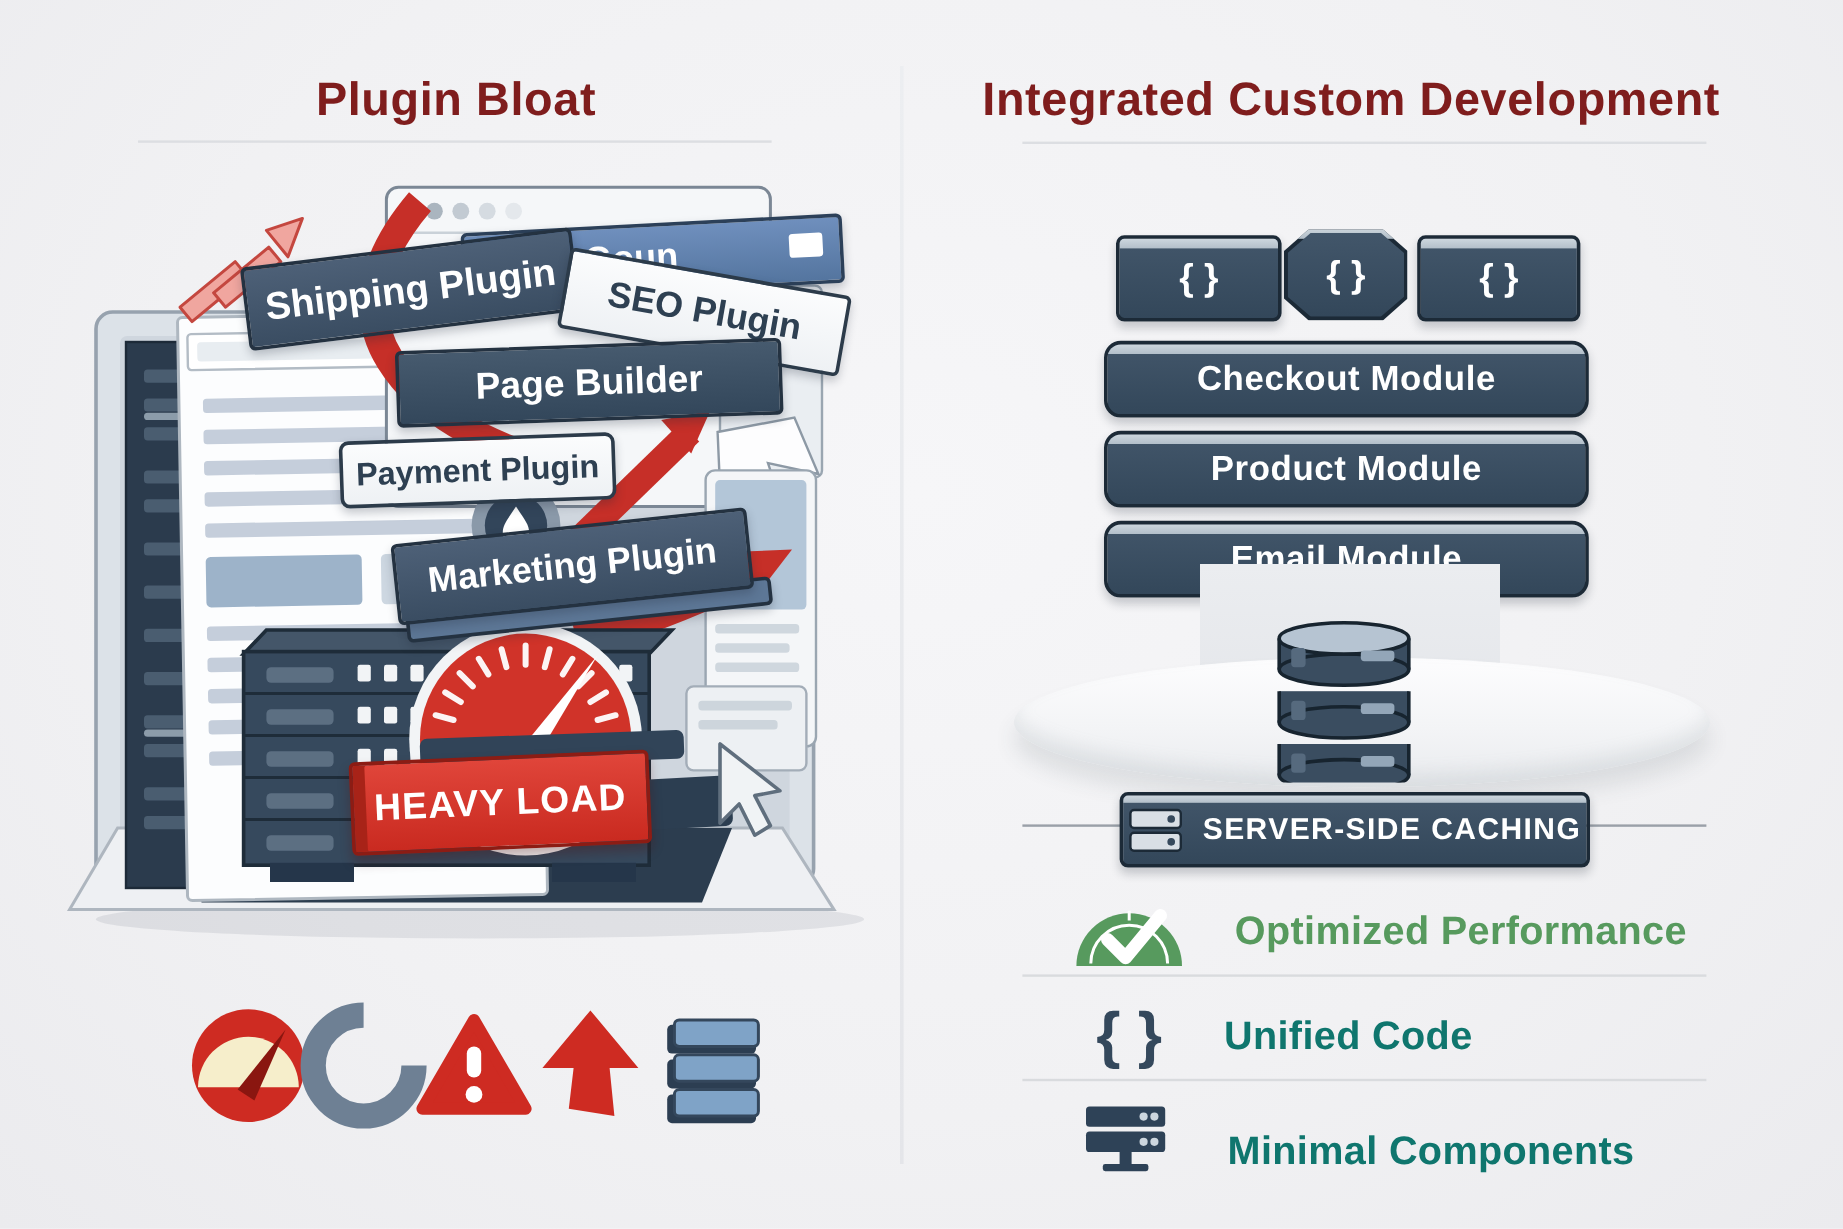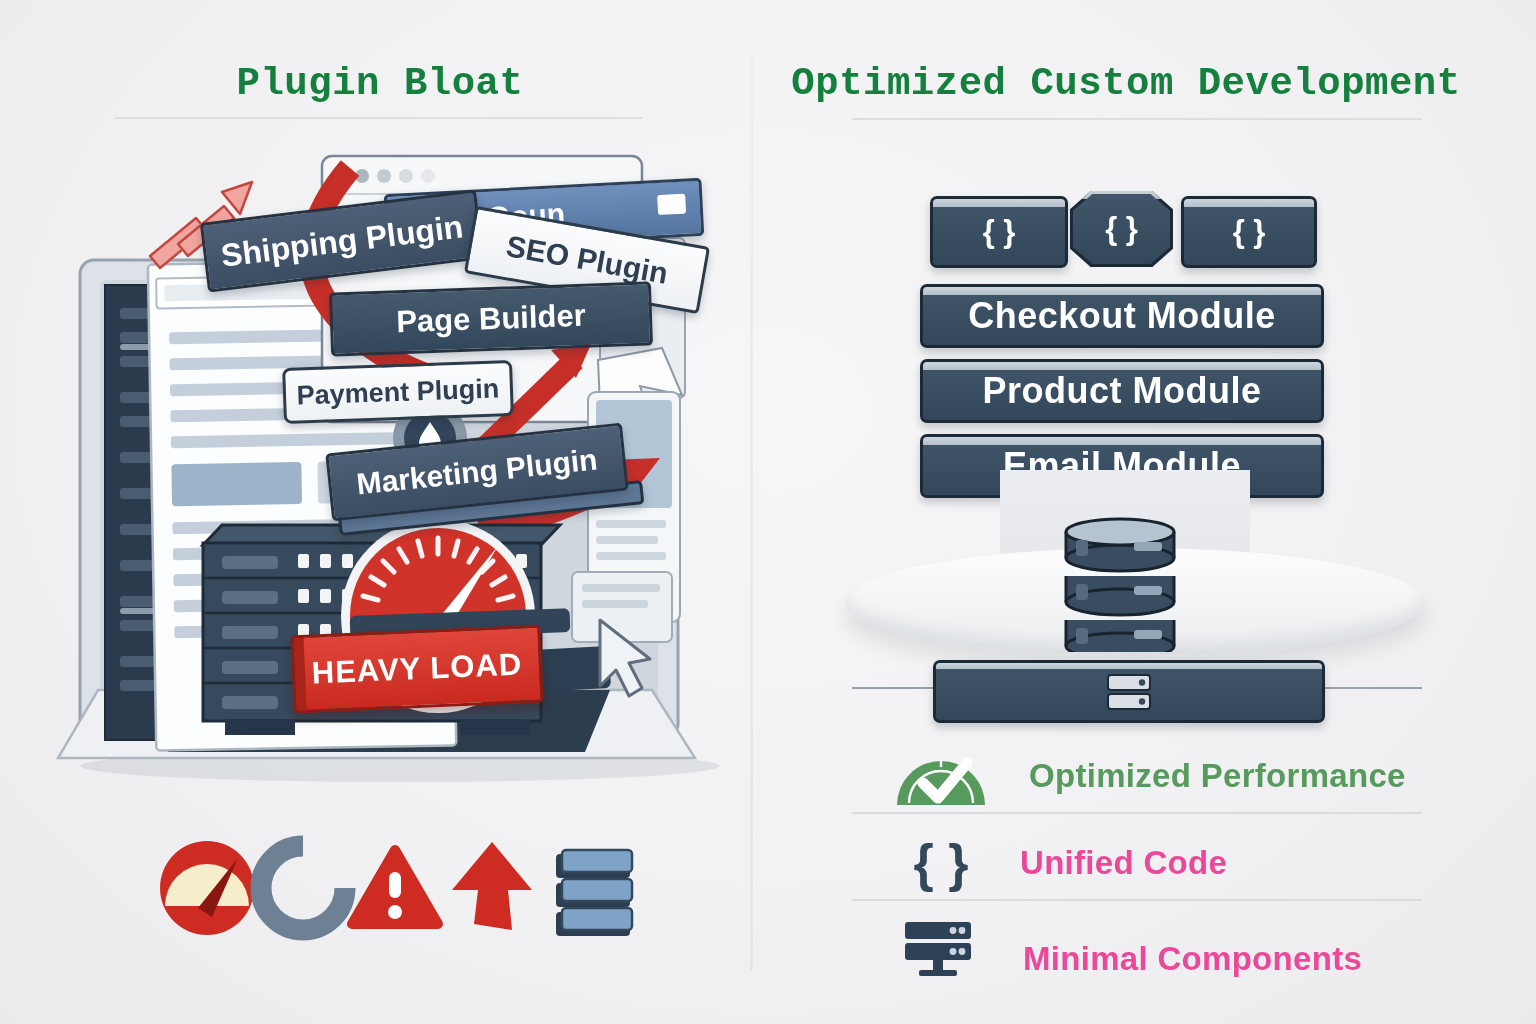--- a/index.html
+++ b/index.html
@@ -5,22 +5,22 @@
   html,body{margin:0;padding:0;}
   body{
     width:1536px;height:1024px;overflow:hidden;
     font-family:"Liberation Sans", sans-serif;
     background:radial-gradient(ellipse at 50% 40%, #f6f6f8 0%, #f1f1f3 60%, #ebebee 100%);
     position:relative;
   }
   .abs{position:absolute;}
   
   .panel-title{
-    position:absolute;font-size:39px;font-weight:bold;color:#15803d;
-    letter-spacing:.5px;text-align:center;font-family:Liberation Mono, monospace;
+    position:absolute;font-size:39px;font-weight:bold;color:#7f1d1d;
+    letter-spacing:.5px;text-align:center;
   }
   .title-rule{position:absolute;height:2px;background:#dcdee2;}
   .divider{position:absolute;width:3px;background:linear-gradient(180deg,#eceef1,#e4e5e9);}
   
   .pbar{
     position:absolute;display:flex;align-items:center;justify-content:center;
     font-weight:bold;color:#fff;border-radius:5px;border:3px solid #243241;
     box-shadow:0 4px 8px rgba(30,40,55,.25);
   }
   .pbar.dark{background:linear-gradient(180deg,#4d6077,#3a4d62);}
@@ -48,26 +48,26 @@
   .codeblock{font-size:31px;}
   .codeblock.oct{
     border:none;background:#1c2a37;border-radius:4px;
     clip-path:polygon(20% 0,80% 0,100% 24%,100% 76%,80% 100%,20% 100%,0 76%,0 24%);
   }
   .codeblock.oct .octin{
     position:absolute;inset:3px;display:flex;align-items:center;justify-content:center;
     background:linear-gradient(180deg,#42566a,#33475a);
     clip-path:polygon(20% 0,80% 0,100% 24%,100% 76%,80% 100%,20% 100%,0 76%,0 24%);
   }
-  .module{font-size:36px;letter-spacing:.5px;}
+  .module{font-size:29px;letter-spacing:.5px;border-radius:14px;}
   .caching{font-size:25px;letter-spacing:1.2px;gap:16px;}
   .caching::before{height:6px;}
   .sep{position:absolute;height:2px;background:#d9dbde;}
   .benefit{position:absolute;display:flex;align-items:center;gap:34px;}
-  .benefit .blabel{font-size:33px;font-weight:bold;color:#ec4899;letter-spacing:.3px;}
+  .benefit .blabel{font-size:33px;font-weight:bold;color:#0f766e;letter-spacing:.3px;}
   .benefit .blabel.green{color:#579a5e;}
   .braces-glyph{font-size:52px;font-weight:bold;color:#34485c;line-height:1;}
   .pedestal{position:absolute;background:linear-gradient(180deg,#ebedf0,#e3e5e9);}
   .platform{position:absolute;border-radius:50%;
     background:linear-gradient(180deg,#fdfdfe 0%,#f3f4f6 55%,#e9ebee 100%);
     box-shadow:0 14px 18px rgba(60,70,85,.12), inset 0 -10px 14px rgba(150,158,168,.18);}
 </style>
 </head>
 <body>
 
@@ -289,21 +289,21 @@
       <rect x="562" y="850" width="70" height="22" rx="4" fill="#7fa3c7" stroke="#34475c" stroke-width="2.5"></rect>
     <rect x="556" y="883" width="74" height="24" rx="4" fill="#2c3e52"></rect>
       <rect x="562" y="879" width="70" height="22" rx="4" fill="#7fa3c7" stroke="#34475c" stroke-width="2.5"></rect>
     <rect x="556" y="912" width="74" height="24" rx="4" fill="#2c3e52"></rect>
       <rect x="562" y="908" width="70" height="22" rx="4" fill="#7fa3c7" stroke="#34475c" stroke-width="2.5"></rect>
   </g>
 </svg>
 
 <div class="divider" style="left:750px;top:55px;height:915px;"></div>
 
-<div class="panel-title" style="left:776px;top:62px;width:700px;">Optimized Custom Development</div>
+<div class="panel-title" style="left:776px;top:62px;width:700px;">Integrated Custom Development</div>
 <div class="title-rule" style="left:852px;top:118px;width:570px;"></div>
 
 <div class="bar3d codeblock" style="left:930px;top:196px;width:132px;height:66px;">
   <span>{ }</span>
 </div>
 <div class="bar3d codeblock oct" style="left:1070px;top:191px;width:103px;height:76px;">
   <span class="octin">
       <span>{ }</span>
     </span>
 </div>
@@ -356,20 +356,21 @@
 
 <div class="abs" style="left:852px;top:687px;width:82px;height:2px;background:#9aa0a8;"></div>
 <div class="abs" style="left:1318px;top:687px;width:104px;height:2px;background:#9aa0a8;"></div>
 <div class="bar3d caching" style="left:933px;top:660px;width:386px;height:57px;">
   <svg width="46" height="38" viewBox="0 0 46 38">
     <rect x="2" y="2" width="42" height="15" rx="3" fill="#d9dfe5" stroke="#1c2a37" stroke-width="2"></rect>
     <rect x="2" y="21" width="42" height="15" rx="3" fill="#d9dfe5" stroke="#1c2a37" stroke-width="2"></rect>
     <circle cx="36" cy="9.5" r="3.2" fill="#36495c"></circle>
       <circle cx="36" cy="28.5" r="3.2" fill="#36495c"></circle>
   </svg>
+  <span>SERVER-SIDE CACHING</span>
 </div>
 
 <div class="benefit" style="left:893px;top:745px;height:62px;gap:40px;">
   <svg width="96" height="62" viewBox="0 0 96 62">
     <path d="M4 60 A44 44 0 0 1 92 60 Z" fill="#579a5e"></path>
     <path d="M16 58 A32 32 0 0 1 80 58" fill="none" stroke="#ffffff" stroke-width="2.5"></path>
     <line x1="48" y1="14" x2="48" y2="22" stroke="#ffffff" stroke-width="2.5"></line>
     <path d="M30 38 L45 53 L74 18" fill="none" stroke="#ffffff" stroke-width="11" stroke-linecap="round" stroke-linejoin="round"></path>
   </svg>
   <span class="blabel green">Optimized Performance</span>

